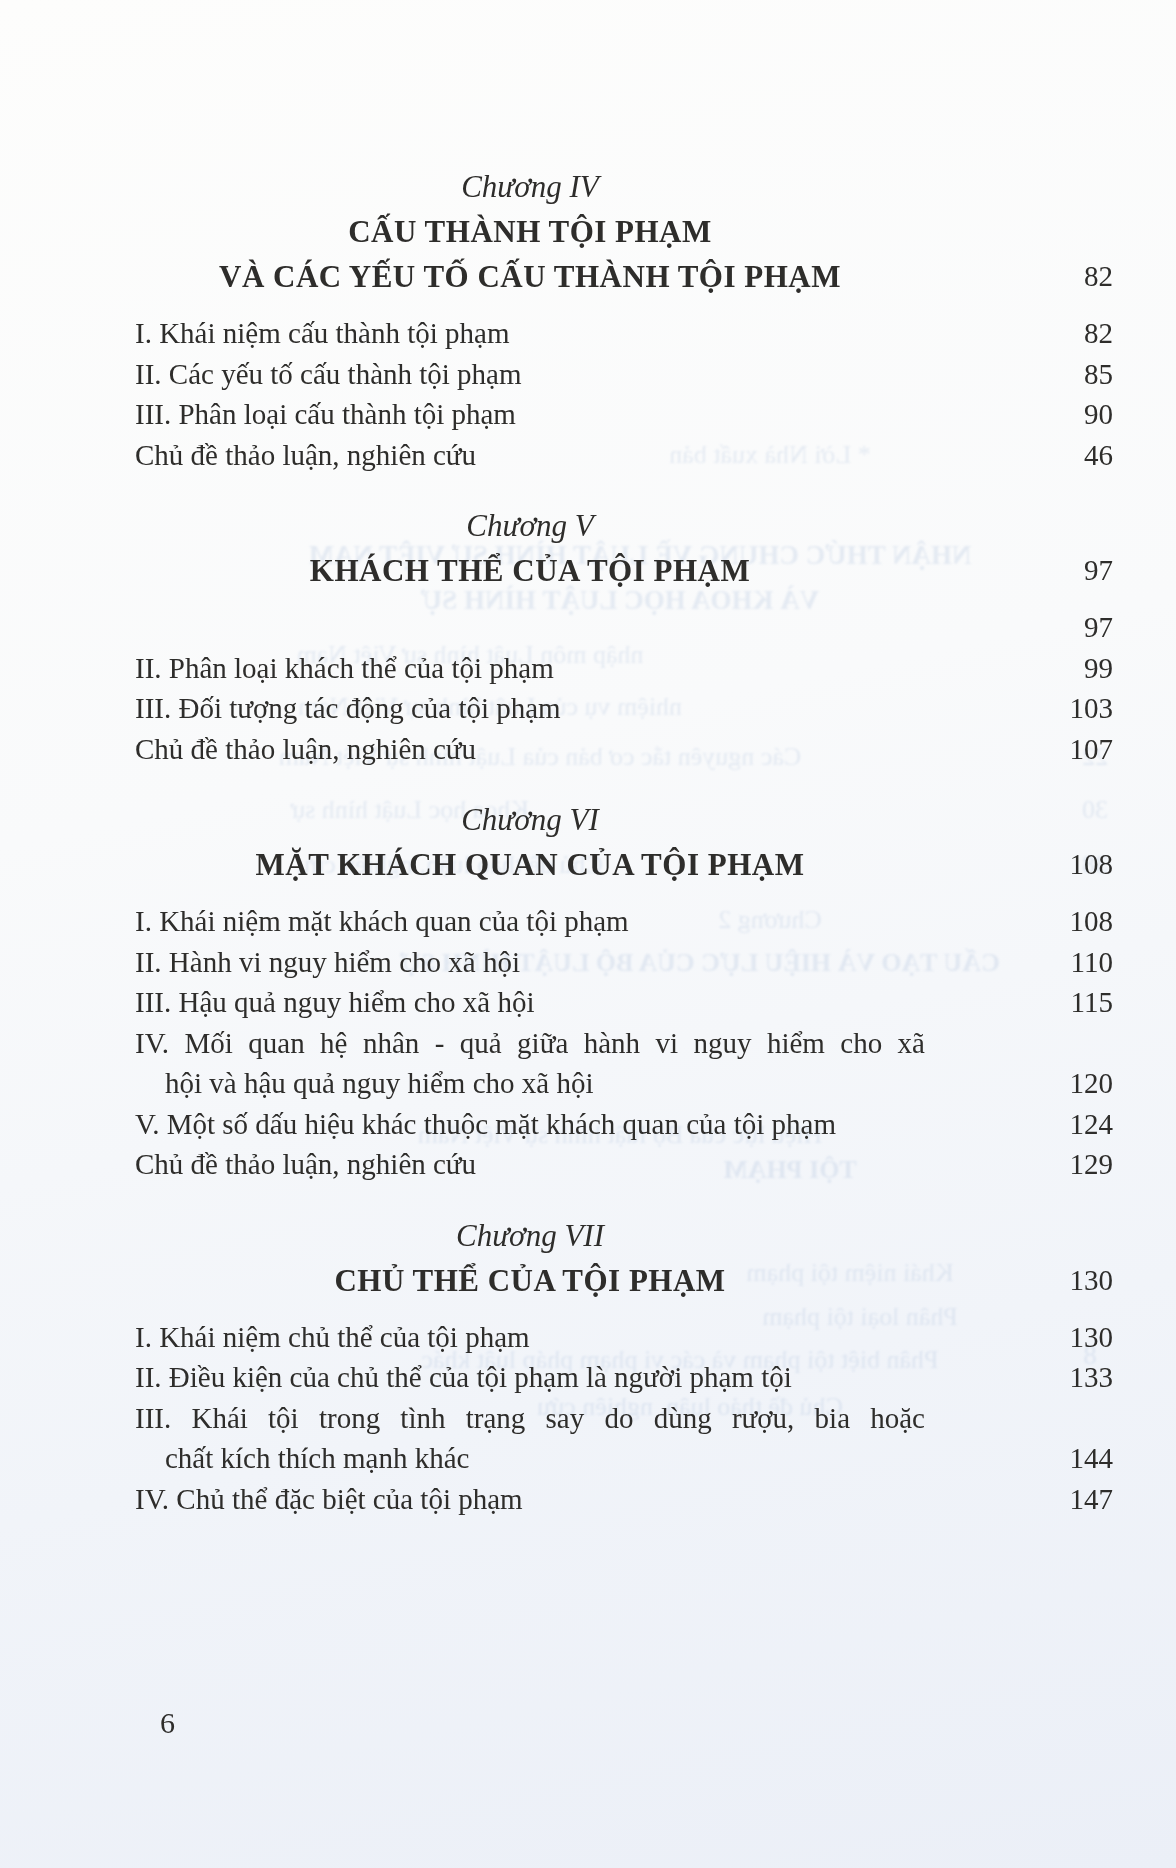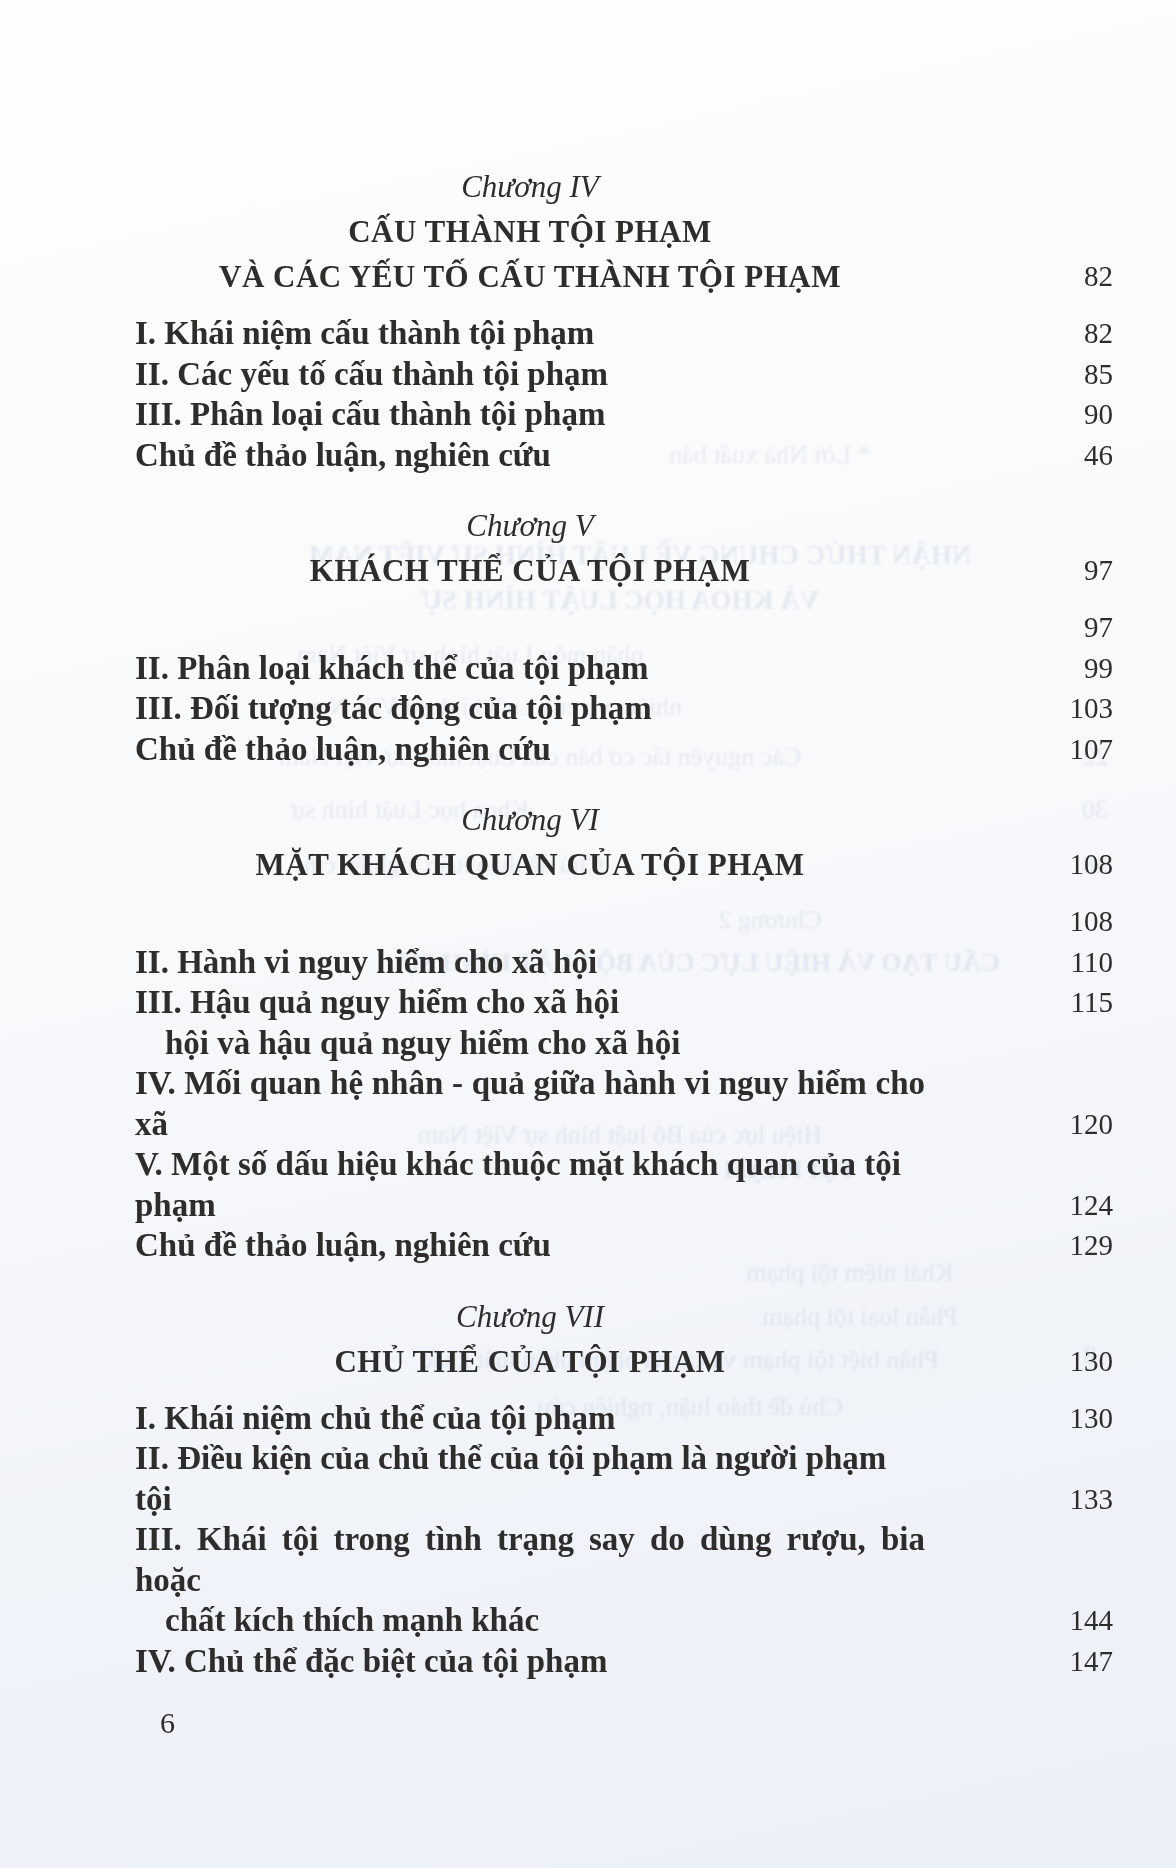--- a/index.html
+++ b/index.html
@@ -67,23 +67,22 @@
     letter-spacing: 0;
   }
 
   .entry {
     display: flex;
     align-items: flex-end;
     margin-bottom: 0px;
   }
   .entry-text {
     width: 790px;
-    font-size: 33px;
+    font-size: 29px;
     line-height: 40.5px;
-    font-weight: bold;
   }
   .entry-line { display: block; }
   .entry-line.justify-full {
     text-align: justify;
     text-align-last: justify;
   }
   .entry-line.cont { padding-left: 30px; }
   .entry-page {
     flex: 1;
     text-align: right;
@@ -207,41 +206,44 @@
   <section>
     <div class="chapter-label">Chương VI</div>
     <div class="chapter-title-block">
       <div class="chapter-title-lines">
             <div>MẶT KHÁCH QUAN CỦA TỘI PHẠM</div>
           </div>
       <span class="title-page-num">108</span>
     </div>
     <div>
   <div class="entry">
+    <div class="entry-text">
+              <span class="entry-line">I. Khái niệm mặt khách quan của tội phạm</span>
+            </div>
     <div class="entry-page">108</div>
   </div>
 
   <div class="entry">
     <div class="entry-text">
               <span class="entry-line">II. Hành vi nguy hiểm cho xã hội</span>
             </div>
     <div class="entry-page">110</div>
   </div>
 
   <div class="entry">
     <div class="entry-text">
               <span class="entry-line">III. Hậu quả nguy hiểm cho xã hội</span>
             </div>
     <div class="entry-page">115</div>
   </div>
 
   <div class="entry">
     <div class="entry-text">
+              <span class="entry-line justify-full">IV. Mối quan hệ nhân - quả giữa hành vi nguy hiểm cho xã</span>
               <span class="entry-line cont">hội và hậu quả nguy hiểm cho xã hội</span>
-              <span class="entry-line justify-full">IV. Mối quan hệ nhân - quả giữa hành vi nguy hiểm cho xã</span>
             </div>
     <div class="entry-page">120</div>
   </div>
 
   <div class="entry">
     <div class="entry-text">
               <span class="entry-line">V. Một số dấu hiệu khác thuộc mặt khách quan của tội phạm</span>
             </div>
     <div class="entry-page">124</div>
   </div>

